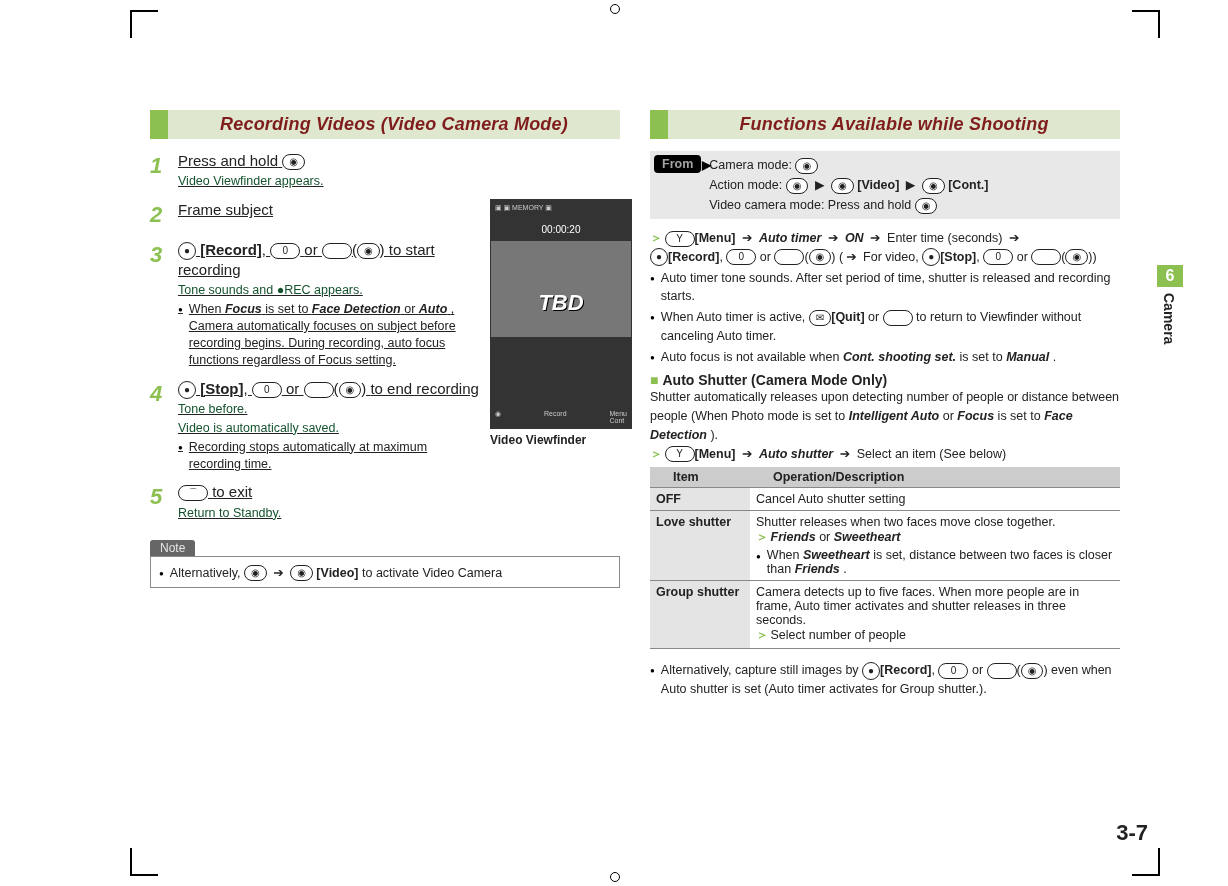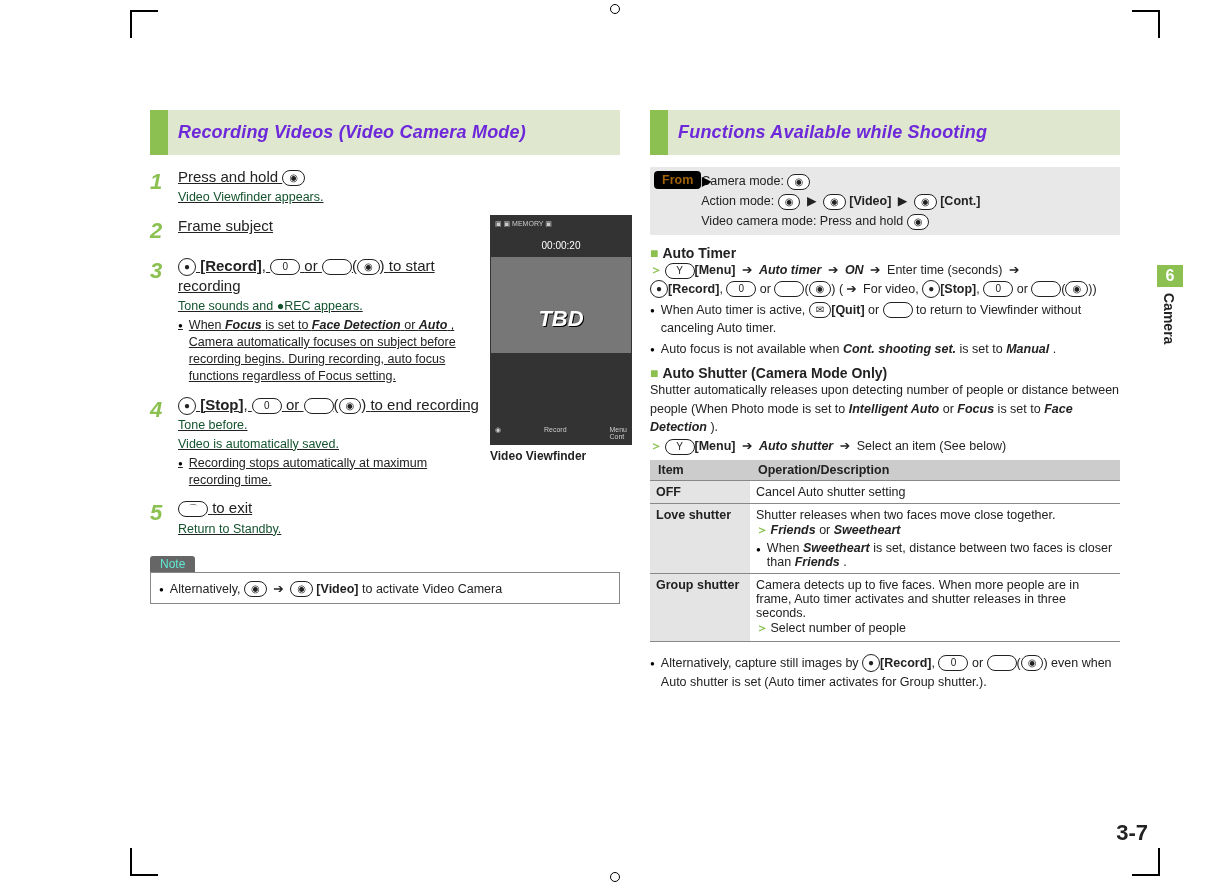--- a/index.html
+++ b/index.html
@@ -14,54 +14,54 @@
   .crop.bot-left-v { bottom: 10px; left: 130px; width: 2px; height: 28px; }
   .crop.bot-right { bottom: 10px; right: 68px; width: 28px; height: 2px; }
   .crop.bot-right-v { bottom: 10px; right: 68px; width: 2px; height: 28px; }
   .reg { position:absolute; width:10px; height:10px; border:1px solid #000; border-radius:50%; }
   .reg.t { top:4px; left:610px; }
   .reg.b { bottom:4px; left:610px; }
   .columns { display: flex; gap: 30px; }
   .col { width: 470px; }
   .section-head { display: flex; align-items: stretch; margin-bottom: 12px; }
   .section-head .bar { width: 18px; background: #8cc152; }
-  .section-head .title { flex: 1; background: #dfe8cf; color: #6d28d9; font-weight: bold; font-size: 18px; padding: 12px 10px; font-style: italic; letter-spacing: 0.2px; }
+  .section-head .title { flex: 1; background: #dfe8cf; color: #7f1d1d; font-weight: bold; font-size: 18px; padding: 4px 10px; font-style: italic; letter-spacing: 0.2px; text-align: center; }
   .step { display: flex; margin-bottom: 10px; font-size: 14px; line-height: 1.35; }
   .step .num { width: 28px; color: #8cc152; font-weight: bold; font-size: 22px; font-style: italic; }
   .step .body { flex: 1; text-decoration: underline; }
   .step .main { font-size: 15px; }
   .step .sub { font-size: 12.5px; color: #14532d; margin-top: 2px; }
   .bullet { display: flex; font-size: 12.5px; margin-top: 2px; }
   .bullet::before { content: "\25CF"; font-size: 8px; margin-right: 6px; margin-top: 4px; color:#000; }
   .bullet .txt { flex: 1; }
   .bold { font-weight: bold; }
   .bolditalic { font-weight: bold; font-style: italic; }
   .keycap { display: inline-block; border: 1.5px solid #222; border-radius: 8px; padding: 0 6px; font-size: 10px; min-width: 18px; height: 16px; line-height: 13px; text-align: center; vertical-align: middle; background:#fff; }
   .keycap.round { border-radius: 50%; width: 18px; height: 18px; padding: 0; line-height:15px; }
   .keycap.pill { border-radius: 10px; width: 30px; height:16px; line-height:13px; }
-  .note-head { display: inline-block; background: #666; color: #5eead4; font-size: 12px; padding: 1px 10px; border-radius: 3px 3px 0 0; margin-top: 8px; }
+  .note-head { display: inline-block; background: #666; color: #e5e5e5; font-size: 12px; padding: 1px 10px; border-radius: 3px 3px 0 0; margin-top: 8px; }
   .note-box { border: 1px solid #888; padding: 6px 8px; font-size: 12.5px; }
   .arrow { padding: 0 3px; }
   .viewfinder { float: right; width: 130px; margin-left: 8px; }
   .vf-img { width: 142px; height: 230px; background: linear-gradient(180deg,#333 0%, #333 18%, #777 18%, #777 60%, #333 60%, #333 100%); border:1px solid #333; position:relative; font-size:8px; color:#ddd;margin-top:48px; }
   .vf-img .tbd { position:absolute; top:90px; left:0; right:0; text-align:center; font-size:22px; font-weight:bold; color:#fff; font-style:italic; text-shadow:1px 1px #000; }
   .vf-img .topbar { position:absolute; top:4px; left:4px; right:4px; font-size:7px; color:#ccc; }
   .vf-img .timer { position:absolute; top:24px; left:0; right:0; text-align:center; font-size:10px; color:#fff; }
   .vf-img .botbar { position:absolute; bottom:4px; left:4px; right:4px; font-size:7px; color:#ccc; display:flex; justify-content:space-between; }
   .vf-cap { text-align: left; font-size: 12px; font-weight: bold; margin-top: 4px; }
   .from-row { display:flex; background:#e8e8e8; padding:4px; font-size:12.5px; margin-bottom:10px; }
-  .from-row .from-tag { background:#000; color:#a16207; font-weight:bold; padding:2px 8px; border-radius:4px; margin-right:0; height:fit-content; position:relative; }
+  .from-row .from-tag { background:#000; color:#a3a3a3; font-weight:bold; padding:2px 8px; border-radius:4px; margin-right:8px; height:fit-content; position:relative; }
   .from-row .from-tag::after { content:"\25B6"; color:#000; position:absolute; right:-10px; top:3px; font-size:12px; }
   .from-body { flex:1; line-height:1.6; }
   .sub-head { font-size:14px; font-weight:bold; margin-top:6px; }
   .sub-head .sq { color:#8cc152; margin-right:4px; }
   .gt { color:#8cc152; font-weight:bold; margin-right:2px; }
   .right-text { font-size:12.5px; line-height:1.5; }
   table { width:100%; border-collapse:collapse; font-size:12.5px; margin-top:4px; }
-  th { background:#ccc; font-weight:bold; padding:3px 8px; border-bottom:1px solid #888; text-align:left; }
+  th { background:#ccc; font-weight:bold; padding:3px 23px; border-bottom:1px solid #888; text-align:left; }
   td { padding:4px 6px; border-bottom:1px solid #888; vertical-align:top; }
   tr.shade td:first-child { font-weight:bold; }
   tr.shade { background:#e4e4e4; }
   tr.off { background:#e4e4e4; }
   .side-tab { position:absolute; right:45px; top:265px; width:26px; }
   .side-tab .num6 { background:#8cc152; color:#fff; font-weight:bold; font-size:16px; text-align:center; padding:2px 0; }
   .side-tab .lbl { writing-mode:vertical-rl; font-weight:bold; font-size:14px; padding:6px 4px; text-align:center; }
   .page-num { position:absolute; right:80px; bottom:40px; font-size:22px; font-weight:bold; }
   .tri { padding:0 3px; }
 </style>
@@ -221,40 +221,42 @@
             <span class="keycap">◉</span>
             <span class="bold">[Video]</span>
             <span class="tri">▶</span>
             <span class="keycap">◉</span>
             <span class="bold">[Cont.]</span>
           </div>
           <div><span>Video camera mode: Press and hold </span><span class="keycap">◉</span></div>
         </div>
       </div>
 
-      <div class="sub-head"><span class="sq">■</span><span>Auto Timer</span></div>
       <div class="right-text">
         <span class="gt">＞</span><span class="keycap pill">Y</span><span class="bold">[Menu]</span>
         <span class="arrow">➔</span>
         <span class="bolditalic">Auto timer</span>
         <span class="arrow">➔</span>
         <span class="bolditalic">ON</span>
         <span class="arrow">➔</span>
         <span> Enter time (seconds) </span>
         <span class="arrow">➔</span><br>
         <span class="keycap round">●</span><span class="bold">[Record]</span>,
         <span class="keycap pill">0</span>
         <span> or </span>
         <span class="keycap pill"></span>(<span class="keycap">◉</span>)
         (<span class="arrow">➔</span><span> For video, </span>
         <span class="keycap round">●</span><span class="bold">[Stop]</span>,
         <span class="keycap pill">0</span>
         <span> or </span>
         <span class="keycap pill"></span>(<span class="keycap">◉</span>))
       </div>
+      <div class="bullet right-text">
+          <div class="txt">Auto timer tone sounds. After set period of time, shutter is released and recording starts.</div>
+        </div>
       <div class="bullet right-text">
           <div class="txt">
         <span>When Auto timer is active, </span>
         <span class="keycap">✉</span><span class="bold">[Quit]</span>
         <span> or </span>
         <span class="keycap pill"></span>
         <span> to return to Viewfinder without canceling Auto timer.</span>
       </div>
         </div>
       <div class="bullet right-text">

